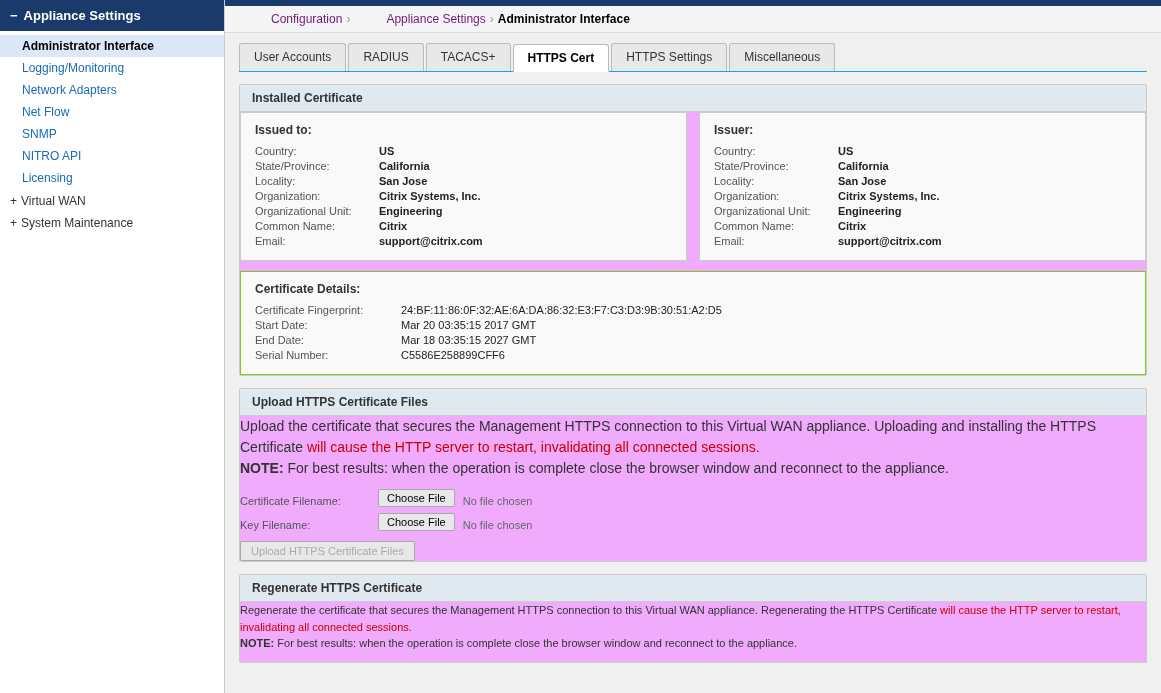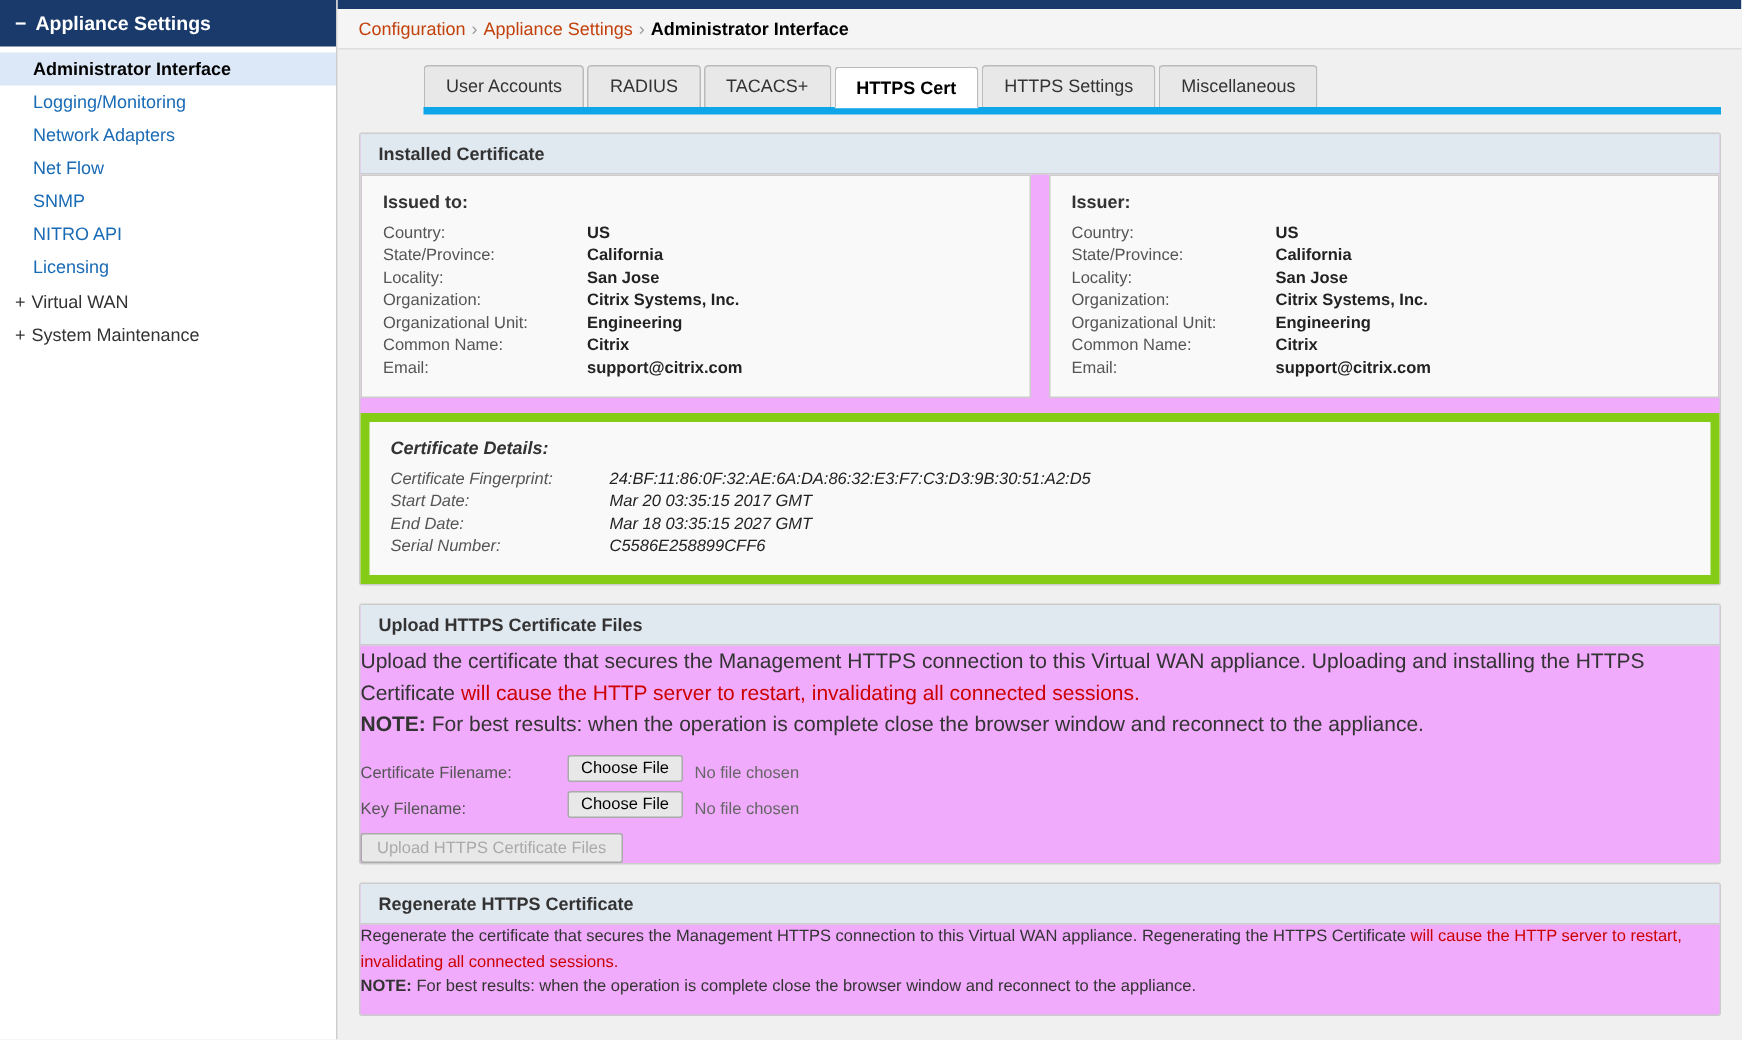--- a/index.html
+++ b/index.html
@@ -14,47 +14,47 @@
     .sidebar-group-plus { padding: 5px 10px 3px 10px; font-size: 12px; color: #333; cursor: pointer; display: flex; align-items: center; gap: 4px; }
 
     
     .main { flex: 1; display: flex; flex-direction: column; overflow: hidden; }
 
     
     .topbar { background: #1a3a6b; height: 6px; }
 
     
     .breadcrumb { background: #f5f5f5; border-bottom: 1px solid #ddd; padding: 6px 14px; font-size: 12px; color: #555; display: flex; align-items: center; gap: 4px; }
-    .breadcrumb a { color: #c2410c; text-decoration: none; }
+    .breadcrumb a { color: #701a75; text-decoration: none; margin-left: 32px; }
     .breadcrumb .sep { color: #999; font-size: 12px; }
     .breadcrumb .current { color: #000; font-weight: bold; }
 
     
     .content { flex: 1; overflow-y: auto; padding: 10px 14px; background: #f0f0f0; }
 
     
-    .tabs { display: flex; gap: 0; margin-bottom: 12px; border-bottom: 5px solid #0ea5e9; margin-left: 43px; }
+    .tabs { display: flex; gap: 0; margin-bottom: 12px; border-bottom: 1px solid #0ea5e9; }
     .tab { padding: 6px 14px; font-size: 12px; border: 1px solid #bbb; border-bottom: none; background: #e8e8e8; color: #333; cursor: pointer; margin-right: 2px; border-radius: 3px 3px 0 0; }
     .tab.active { background: #fff; border-bottom: 1px solid #fff; color: #000; font-weight: bold; position: relative; bottom: -1px; }
 
     
     .panel { background: #f0abfc; border: 1px solid #ccc; border-radius: 2px; margin-bottom: 12px; }
     .panel-header { background: #e0e8f0; border-bottom: 1px solid #ccc; padding: 6px 12px; font-size: 12px; font-weight: bold; color: #333; }
     .panel-body { padding: 0; }
 
     
     .cert-grid { display: flex; gap: 12px; }
     .cert-box { border: 1px solid #ccc; padding: 10px 14px; flex: 1; background: #f9f9f9; }
     .cert-box-title { font-weight: bold; font-size: 12px; margin-bottom: 8px; color: #333; }
-    .cert-row { display: flex; gap: 16px; margin-bottom: 3px; font-size: 11px; }
+    .cert-row { display: flex; gap: 4px; margin-bottom: 3px; font-size: 11px; }
     .cert-label { color: #555; min-width: 120px; }
     .cert-value { font-weight: bold; color: #222; }
 
     
-    .cert-details-box { border: 6px solid #84cc16; padding: 10px 14px; background: #f9f9f9; margin-top: 10px; font-style: italic; }
+    .cert-details-box { border: 1px solid #84cc16; padding: 10px 14px; background: #f9f9f9; margin-top: 10px; }
     .cert-details-title { font-weight: bold; font-size: 12px; margin-bottom: 8px; color: #333; }
     .detail-row { display: flex; gap: 16px; margin-bottom: 3px; font-size: 11px; }
     .detail-label { color: #555; min-width: 130px; }
     .detail-value { color: #222; }
 
     
     .upload-desc { font-size: 14px; color: #333; margin-bottom: 10px; line-height: 1.5; }
     .upload-desc .highlight { color: #c00; }
     .upload-desc strong { font-weight: bold; }
     .file-row { display: flex; align-items: flex-end; gap: 8px; margin-bottom: 6px; font-size: 11px; }

